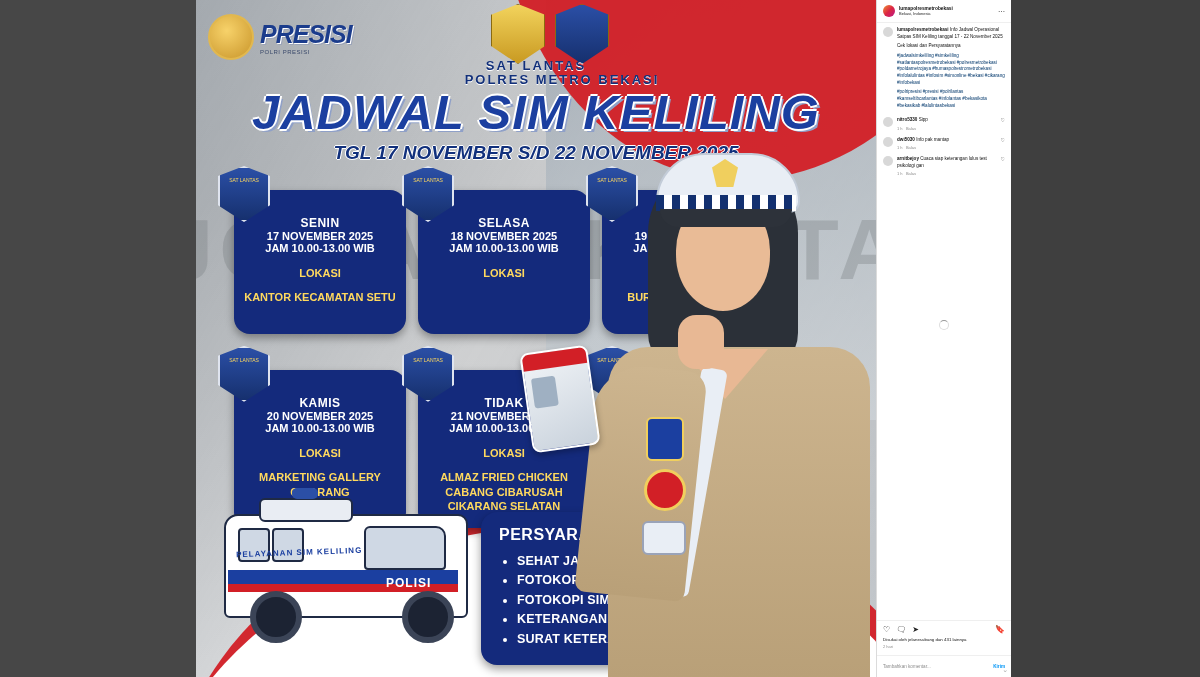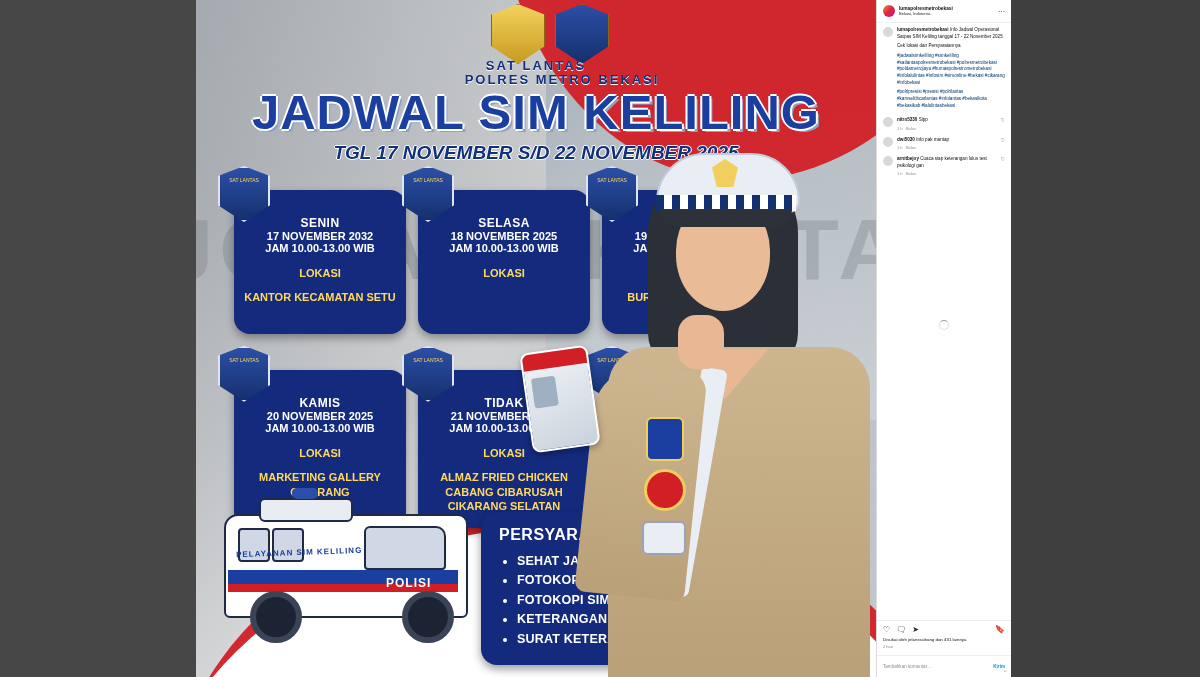--- a/index.html
+++ b/index.html
@@ -42,21 +42,21 @@
   .logos-top{position:absolute;left:295px;top:4px;display:flex;gap:10px;}
   .shield{width:52px;height:58px;background:linear-gradient(180deg,#f2d35c,#c99a22);
     clip-path:polygon(50% 0,100% 18%,100% 70%,50% 100%,0 70%,0 18%);border:1px solid #8a6a10;}
   .shield.blue{background:linear-gradient(180deg,#2b4fa6,#16306e);}
 
   .hdr1{position:absolute;top:58px;left:0;width:680px;text-align:center;color:#12307a;font-size:13px;
     font-weight:bold;letter-spacing:2px;text-shadow:0 1px 0 #fff;}
   .hdr2{position:absolute;top:72px;left:0;width:732px;text-align:center;color:#12307a;font-size:13px;
     font-weight:bold;letter-spacing:2px;text-shadow:0 1px 0 #fff;}
   .title{position:absolute;top:84px;left:0;width:680px;text-align:center;color:#1b3fa0;font-size:49px;
-    font-weight:bold;letter-spacing:1px;
+    font-weight:bold;letter-spacing:1px;font-style:italic;
     text-shadow:-2px 0 #fff,0 -2px #fff,2px 0 #fff,0 2px #fff,3px 3px 0 #8fa0c8;}
   .subtitle{position:absolute;top:142px;left:0;width:680px;text-align:center;color:#11307c;font-size:19px;
     font-weight:bold;font-style:italic;text-shadow:-1px 0 #fff,0 -1px #fff,1px 0 #fff,0 1px #fff;}
 
   
   .cards{position:absolute;left:38px;top:190px;width:560px;}
   .row{display:flex;gap:12px;margin-bottom:36px;}
   .card{position:relative;width:160px;background:#142a7c;border-radius:16px;padding:26px 6px 14px;
     color:#fff;text-align:center;box-shadow:0 4px 8px rgba(0,0,0,.35);}
   .card .mini{position:absolute;left:-16px;top:-24px;width:48px;height:52px;
@@ -152,39 +152,46 @@
   <div class="gutter-right"></div>
 
   <div class="poster">
     <div class="bgphoto"></div>
     <div class="bldg"></div>
     <div class="bgtext">JOGA JAKARTA</div>
     <div class="swoosh-top"></div>
     <div class="swoosh"></div>
     <div class="swoosh2"></div>
 
+    <div class="logo-presisi">
+      <div class="presisi-badge"></div>
+      <div>
+        <div class="presisi-word">PRESISI</div>
+        <div class="presisi-sub">POLRI PRESISI</div>
+      </div>
+    </div>
 
     <div class="logos-top">
       <div class="shield"></div>
       <div class="shield blue"></div>
     </div>
 
     <div class="hdr1">SAT LANTAS</div>
     <div class="hdr2">POLRES METRO BEKASI</div>
     <div class="title">JADWAL SIM KELILING</div>
     <div class="subtitle">TGL 17 NOVEMBER S/D 22 NOVEMBER 2025</div>
 
     <div class="cards">
       <div class="row">
         <div class="card">
           <div class="mini">
               <i>SAT LANTAS</i>
             </div>
           <div class="day">SENIN</div>
-          <div class="date">17 NOVEMBER 2032</div>
+          <div class="date">17 NOVEMBER 2025</div>
           <div class="time">JAM 10.00-13.00 WIB</div>
           <div class="lok">LOKASI</div>
           <div class="place">KANTOR KECAMATAN SETU</div>
         </div>
         <div class="card">
           <div class="mini">
               <i>SAT LANTAS</i>
             </div>
           <div class="day">SELASA</div>
           <div class="date">18 NOVEMBER 2025</div>

